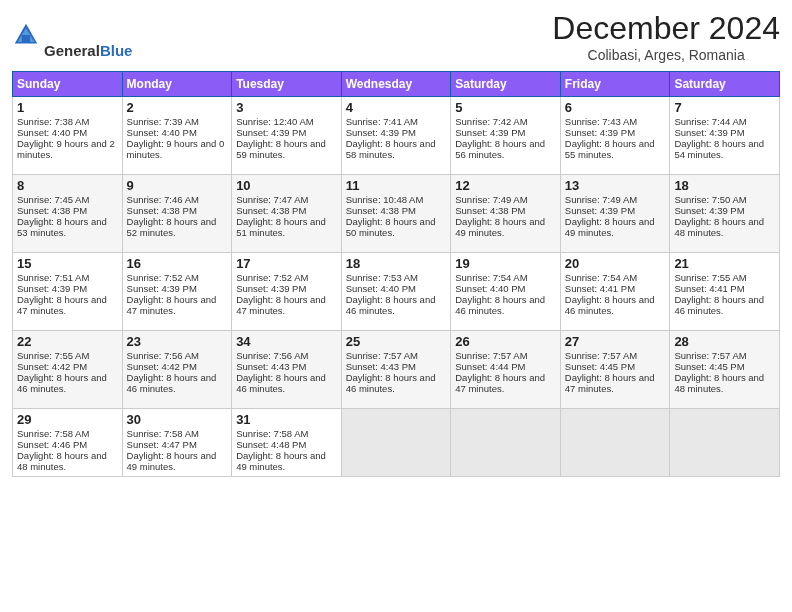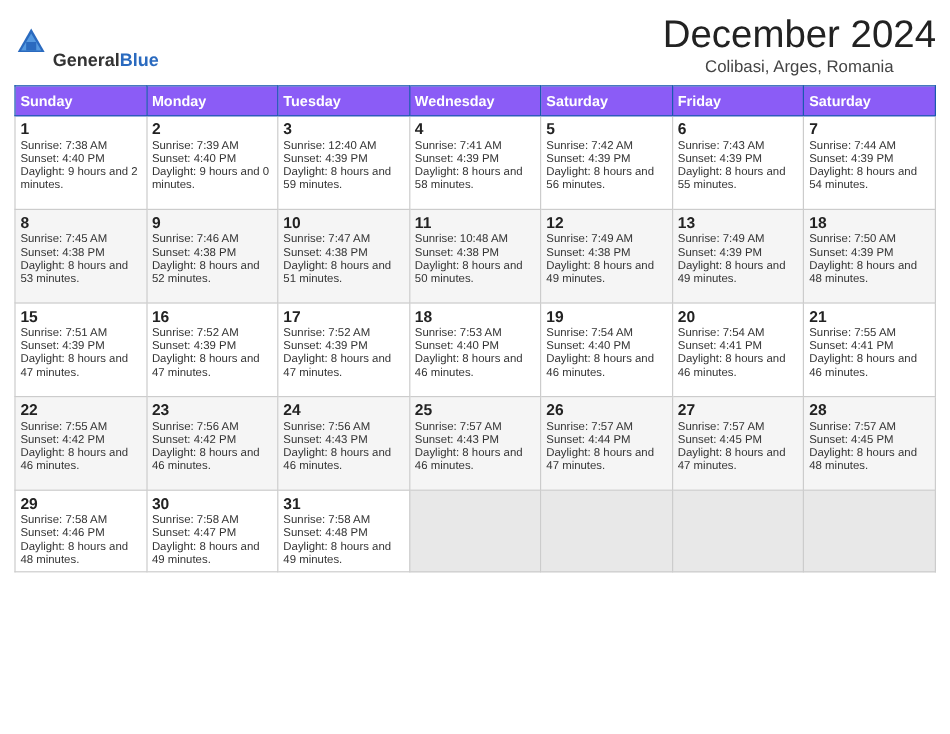--- a/index.html
+++ b/index.html
@@ -158,21 +158,21 @@
           <td><span class="day-num">16</span><span>Sunrise: 7:52 AM</span><br><span>Sunset: 4:39 PM</span><br><span>Daylight: 8 hours and 47 minutes.</span></td>
           <td><span class="day-num">17</span><span>Sunrise: 7:52 AM</span><br><span>Sunset: 4:39 PM</span><br><span>Daylight: 8 hours and 47 minutes.</span></td>
           <td><span class="day-num">18</span><span>Sunrise: 7:53 AM</span><br><span>Sunset: 4:40 PM</span><br><span>Daylight: 8 hours and 46 minutes.</span></td>
           <td><span class="day-num">19</span><span>Sunrise: 7:54 AM</span><br><span>Sunset: 4:40 PM</span><br><span>Daylight: 8 hours and 46 minutes.</span></td>
           <td><span class="day-num">20</span><span>Sunrise: 7:54 AM</span><br><span>Sunset: 4:41 PM</span><br><span>Daylight: 8 hours and 46 minutes.</span></td>
           <td><span class="day-num">21</span><span>Sunrise: 7:55 AM</span><br><span>Sunset: 4:41 PM</span><br><span>Daylight: 8 hours and 46 minutes.</span></td>
         </tr>
         <tr>
           <td><span class="day-num">22</span><span>Sunrise: 7:55 AM</span><br><span>Sunset: 4:42 PM</span><br><span>Daylight: 8 hours and 46 minutes.</span></td>
           <td><span class="day-num">23</span><span>Sunrise: 7:56 AM</span><br><span>Sunset: 4:42 PM</span><br><span>Daylight: 8 hours and 46 minutes.</span></td>
-          <td><span class="day-num">24</span><span>Sunrise: 7:56 AM</span><br><span>Sunset: 4:43 PM</span><br><span>Daylight: 8 hours and 46 minutes.</span></td>
+          <td><span class="day-num">34</span><span>Sunrise: 7:56 AM</span><br><span>Sunset: 4:43 PM</span><br><span>Daylight: 8 hours and 46 minutes.</span></td>
           <td><span class="day-num">25</span><span>Sunrise: 7:57 AM</span><br><span>Sunset: 4:43 PM</span><br><span>Daylight: 8 hours and 46 minutes.</span></td>
           <td><span class="day-num">26</span><span>Sunrise: 7:57 AM</span><br><span>Sunset: 4:44 PM</span><br><span>Daylight: 8 hours and 47 minutes.</span></td>
           <td><span class="day-num">27</span><span>Sunrise: 7:57 AM</span><br><span>Sunset: 4:45 PM</span><br><span>Daylight: 8 hours and 47 minutes.</span></td>
           <td><span class="day-num">28</span><span>Sunrise: 7:57 AM</span><br><span>Sunset: 4:45 PM</span><br><span>Daylight: 8 hours and 48 minutes.</span></td>
         </tr>
         <tr class="last-row">
           <td><span class="day-num">29</span><span>Sunrise: 7:58 AM</span><br><span>Sunset: 4:46 PM</span><br><span>Daylight: 8 hours and 48 minutes.</span></td>
           <td><span class="day-num">30</span><span>Sunrise: 7:58 AM</span><br><span>Sunset: 4:47 PM</span><br><span>Daylight: 8 hours and 49 minutes.</span></td>
           <td><span class="day-num">31</span><span>Sunrise: 7:58 AM</span><br><span>Sunset: 4:48 PM</span><br><span>Daylight: 8 hours and 49 minutes.</span></td>
           <td class="cell-empty"></td>

